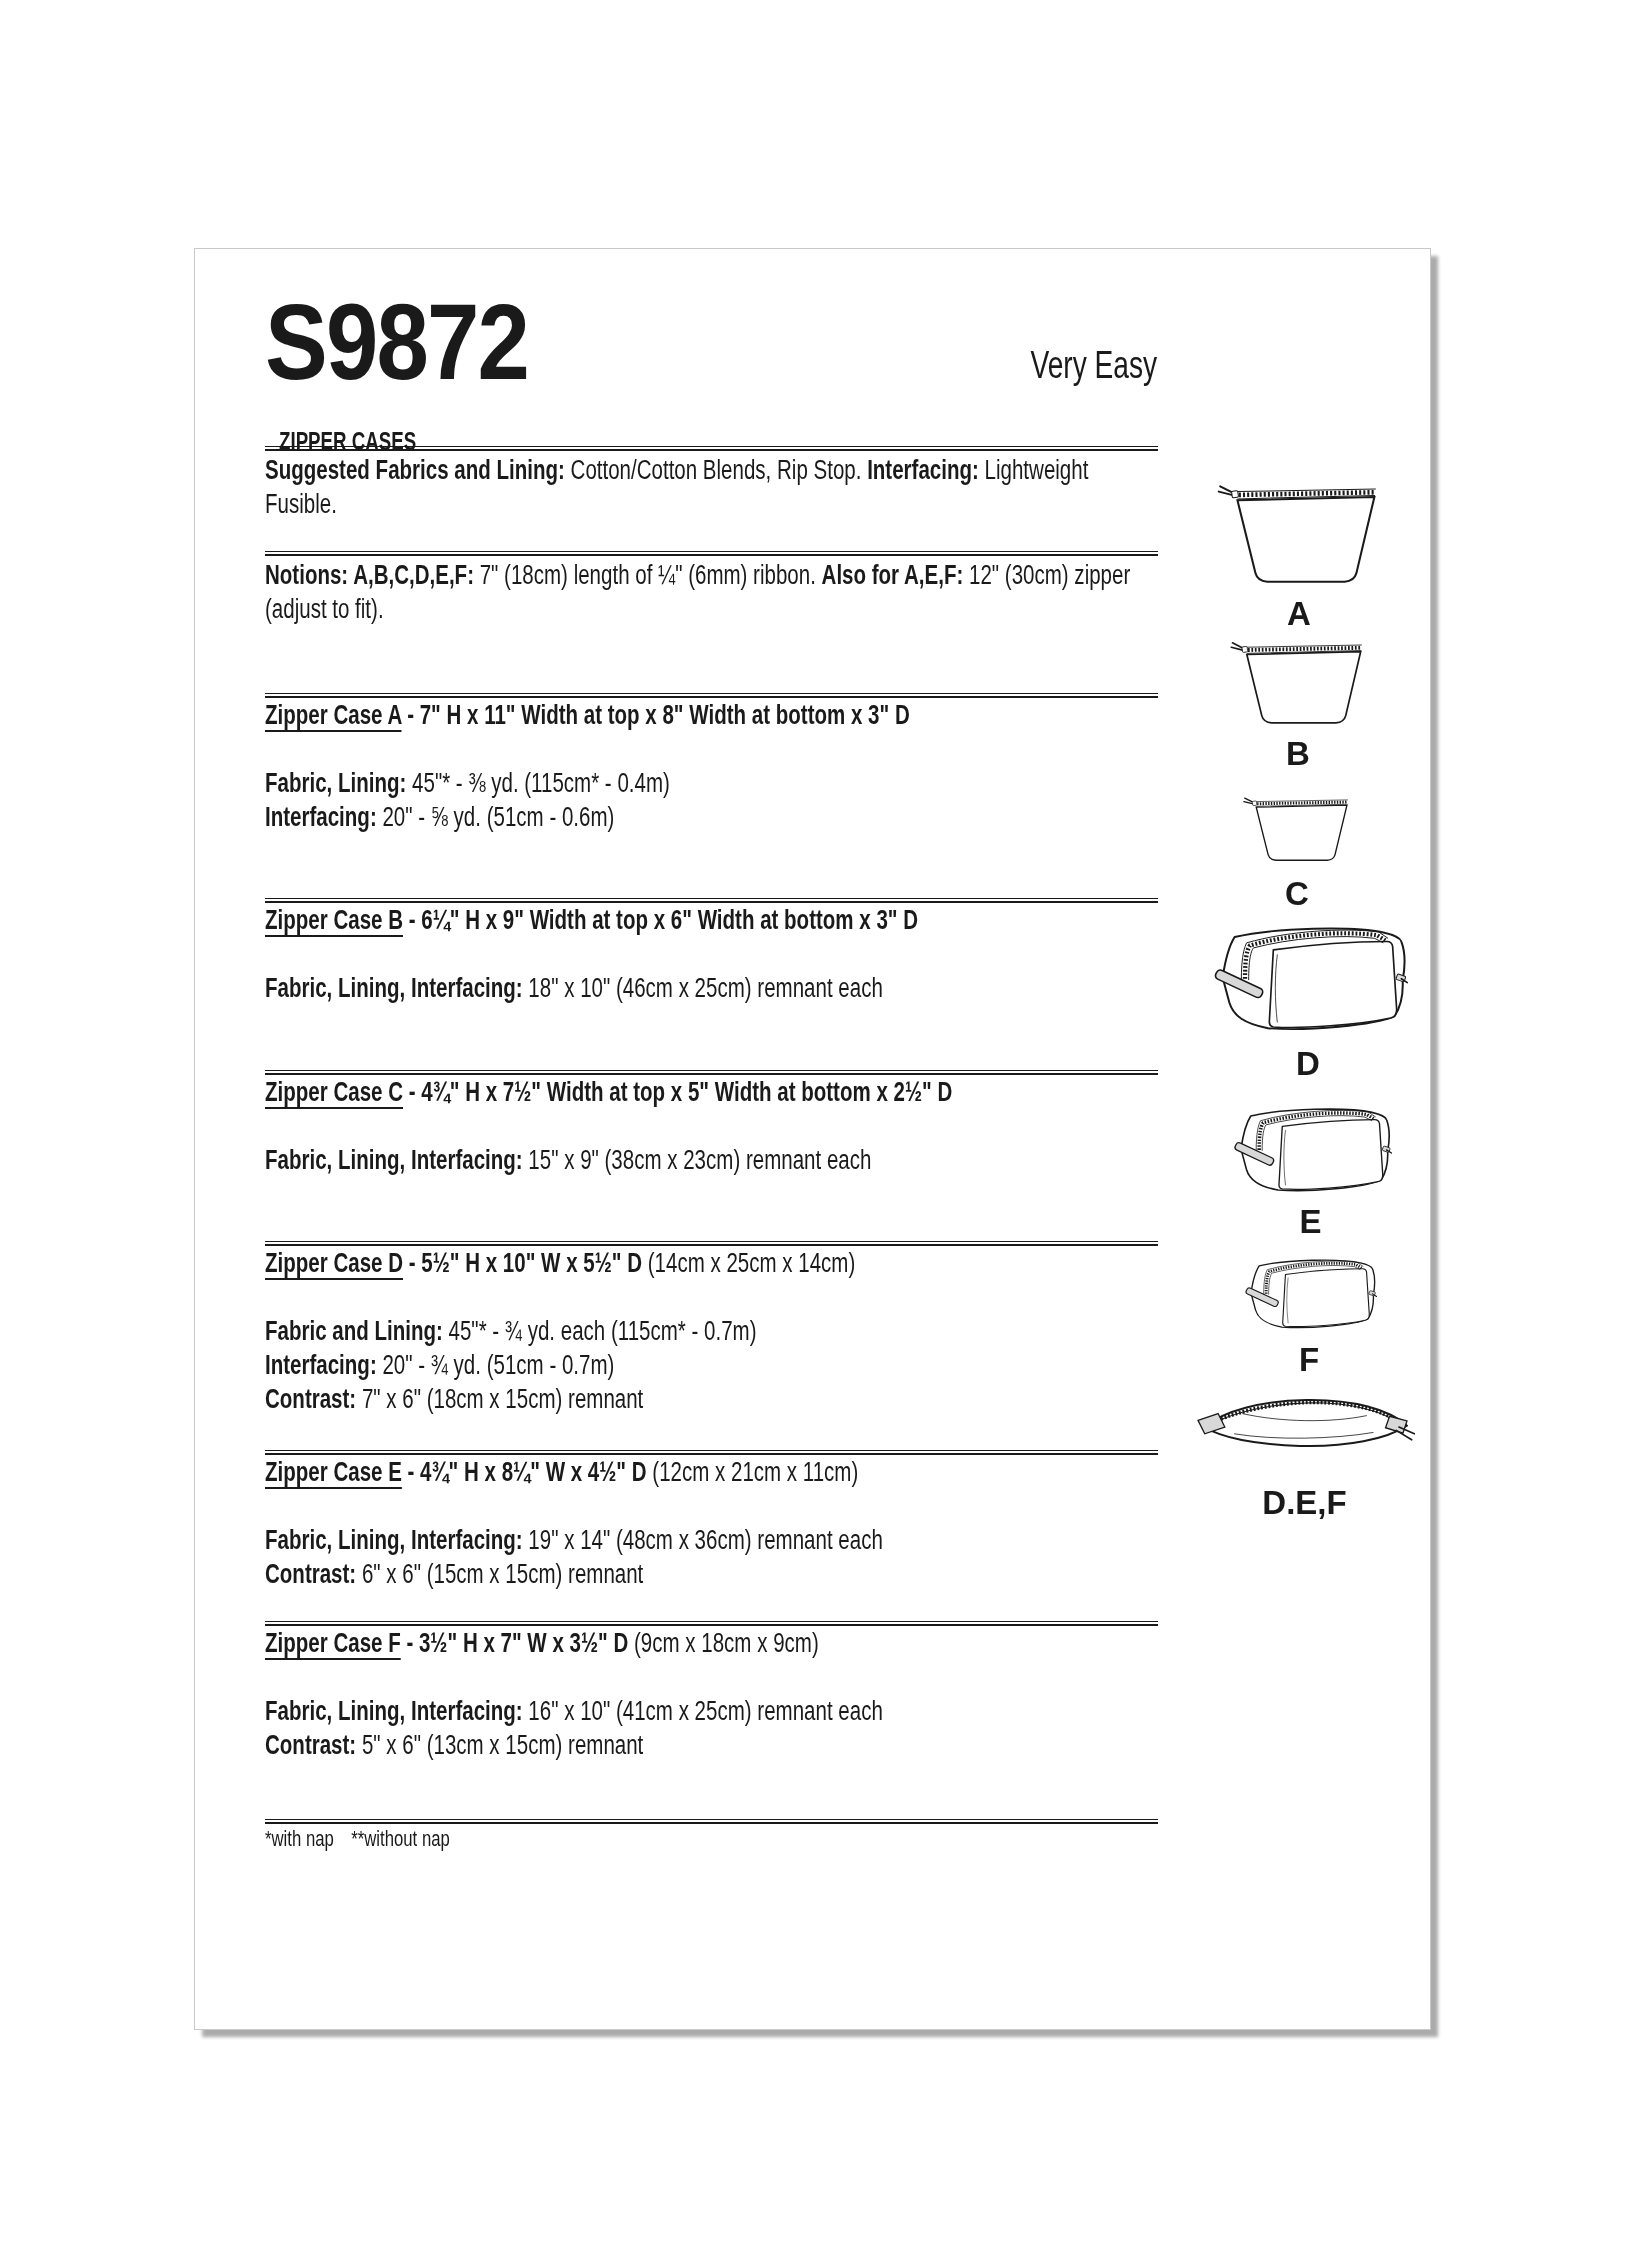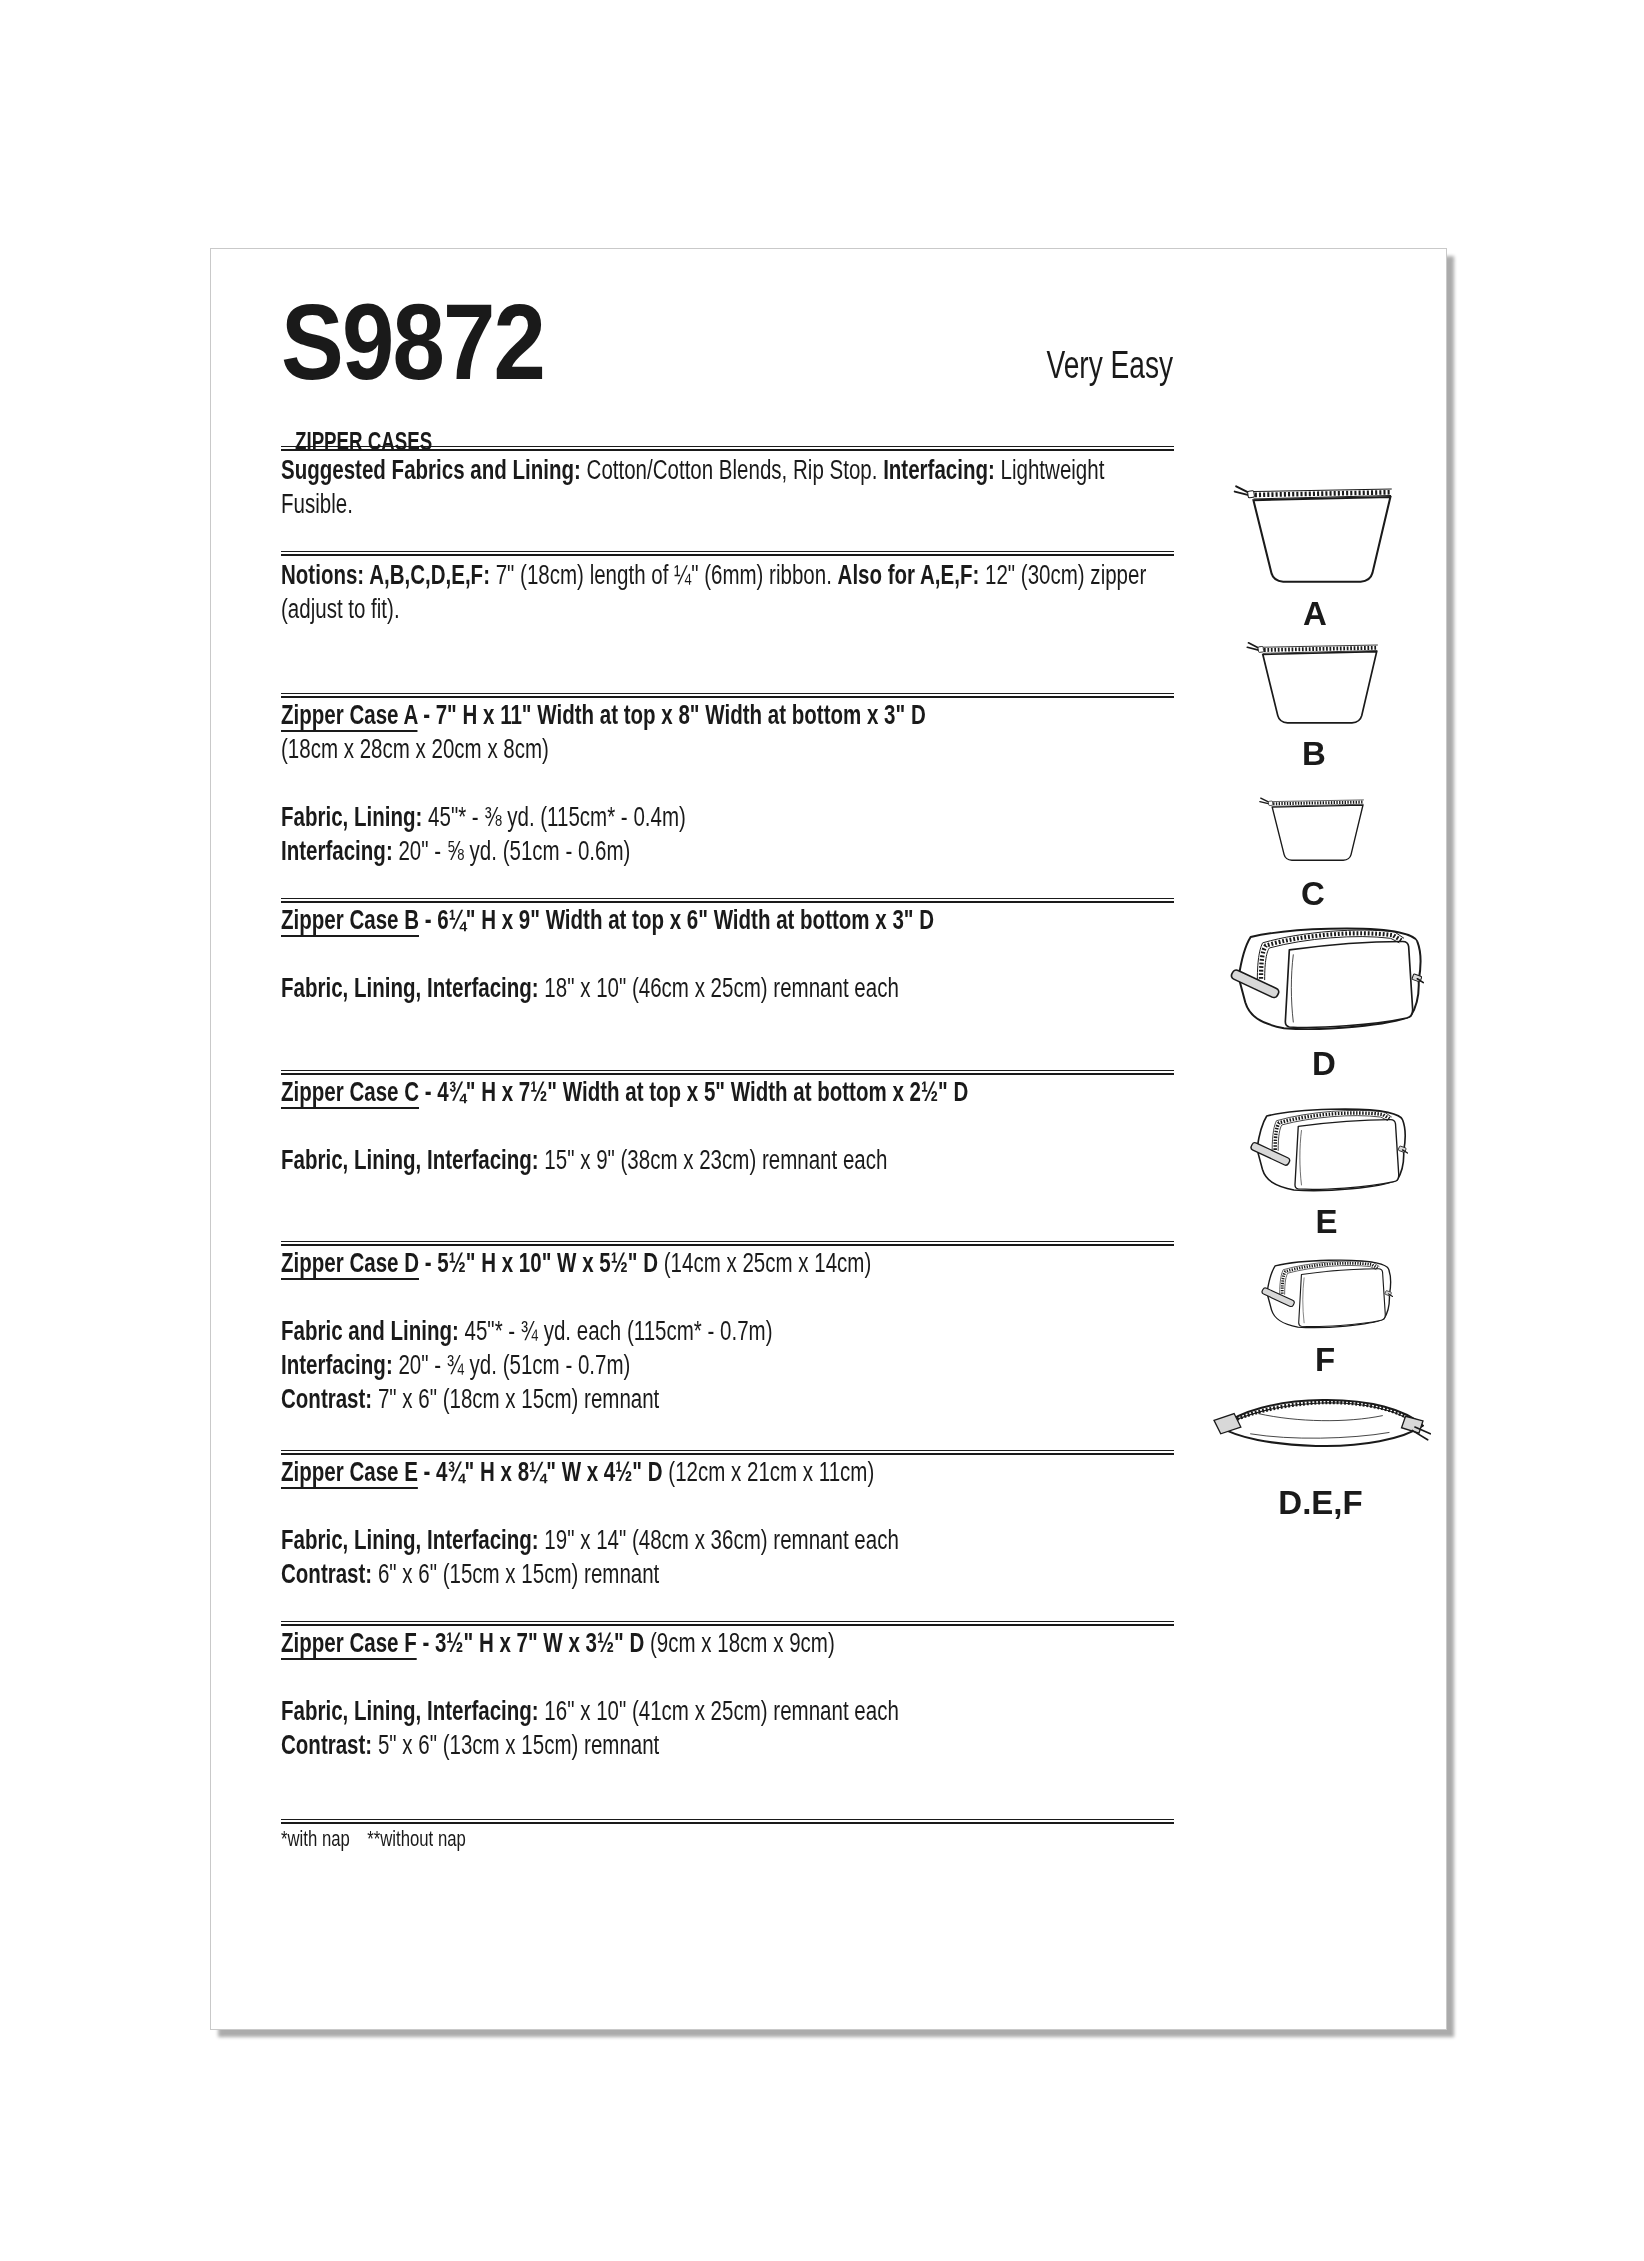--- a/index.html
+++ b/index.html
@@ -1,18 +1,18 @@
 <!DOCTYPE html>
 <html style="font-size:11px"><head>
 <meta charset="utf-8">
 <style>
   html,body{margin:0;padding:0;background:#ffffff;}
   body{width:1645px;height:2261px;position:relative;overflow:hidden;
        font-family:"Liberation Sans", sans-serif;color:#1a1a1a;}
-  .stage{position:absolute;left:16px;top:0;width:1347px;height:2261px;}
+  .stage{position:absolute;left:0;top:0;width:1347px;height:2261px;}
 
   
   .sheet{position:absolute;left:194px;top:248px;width:1235px;height:1780px;
          background:#ffffff;border:0.7px solid #c9c9c9;
          box-shadow:7.5px 7.5px 3.4px #ababab;}
 
   
   .pattern-no{position:absolute;left:70px;top:40px;margin:0;
               font-size:107px;line-height:107px;font-weight:700;letter-spacing:-2.1px;}
   .pattern-no .shrink{transform:scaleX(0.88);}
@@ -132,23 +132,20 @@
         <div class="ln"><span class="shrink"><span class="b">Notions: A,B,C,D,E,F:</span><span> 7" (18cm) length of ¼" (6mm) ribbon. </span><span class="b">Also for A,E,F:</span><span> 12" (30cm) zipper</span></span></div>
         <div class="ln"><span class="shrink"><span>(adjust to fit).</span></span></div>
       </div>
 
     <div id="cases">
   <section class="case case-A">
     <div class="rule"></div>
     <div class="case-title-slot">
             <div class="ln"><span class="shrink"><span class="b u">Zipper Case A</span><span class="b"> - 7" H x 11" Width at top x 8" Width at bottom x 3" D</span></span></div>
           </div>
-    <div class="case-metric-slot">
-            <div class="ln"><span class="shrink"><span>(18cm x 28cm x 20cm x 8cm)</span></span></div>
-          </div>
     <div class="materials-slot">
             <div class="ln"><span class="shrink"><span class="b">Fabric, Lining:</span><span> 45"* - ⅜ yd. (115cm* - 0.4m)</span></span></div>
             <div class="ln"><span class="shrink"><span class="b">Interfacing:</span><span> 20" - ⅝ yd. (51cm - 0.6m)</span></span></div>
           </div>
   </section>
 
   <section class="case case-B">
     <div class="rule"></div>
     <div class="case-title-slot">
             <div class="ln"><span class="shrink"><span class="b u">Zipper Case B</span><span class="b"> - 6¼" H x 9" Width at top x 6" Width at bottom x 3" D</span></span></div>

